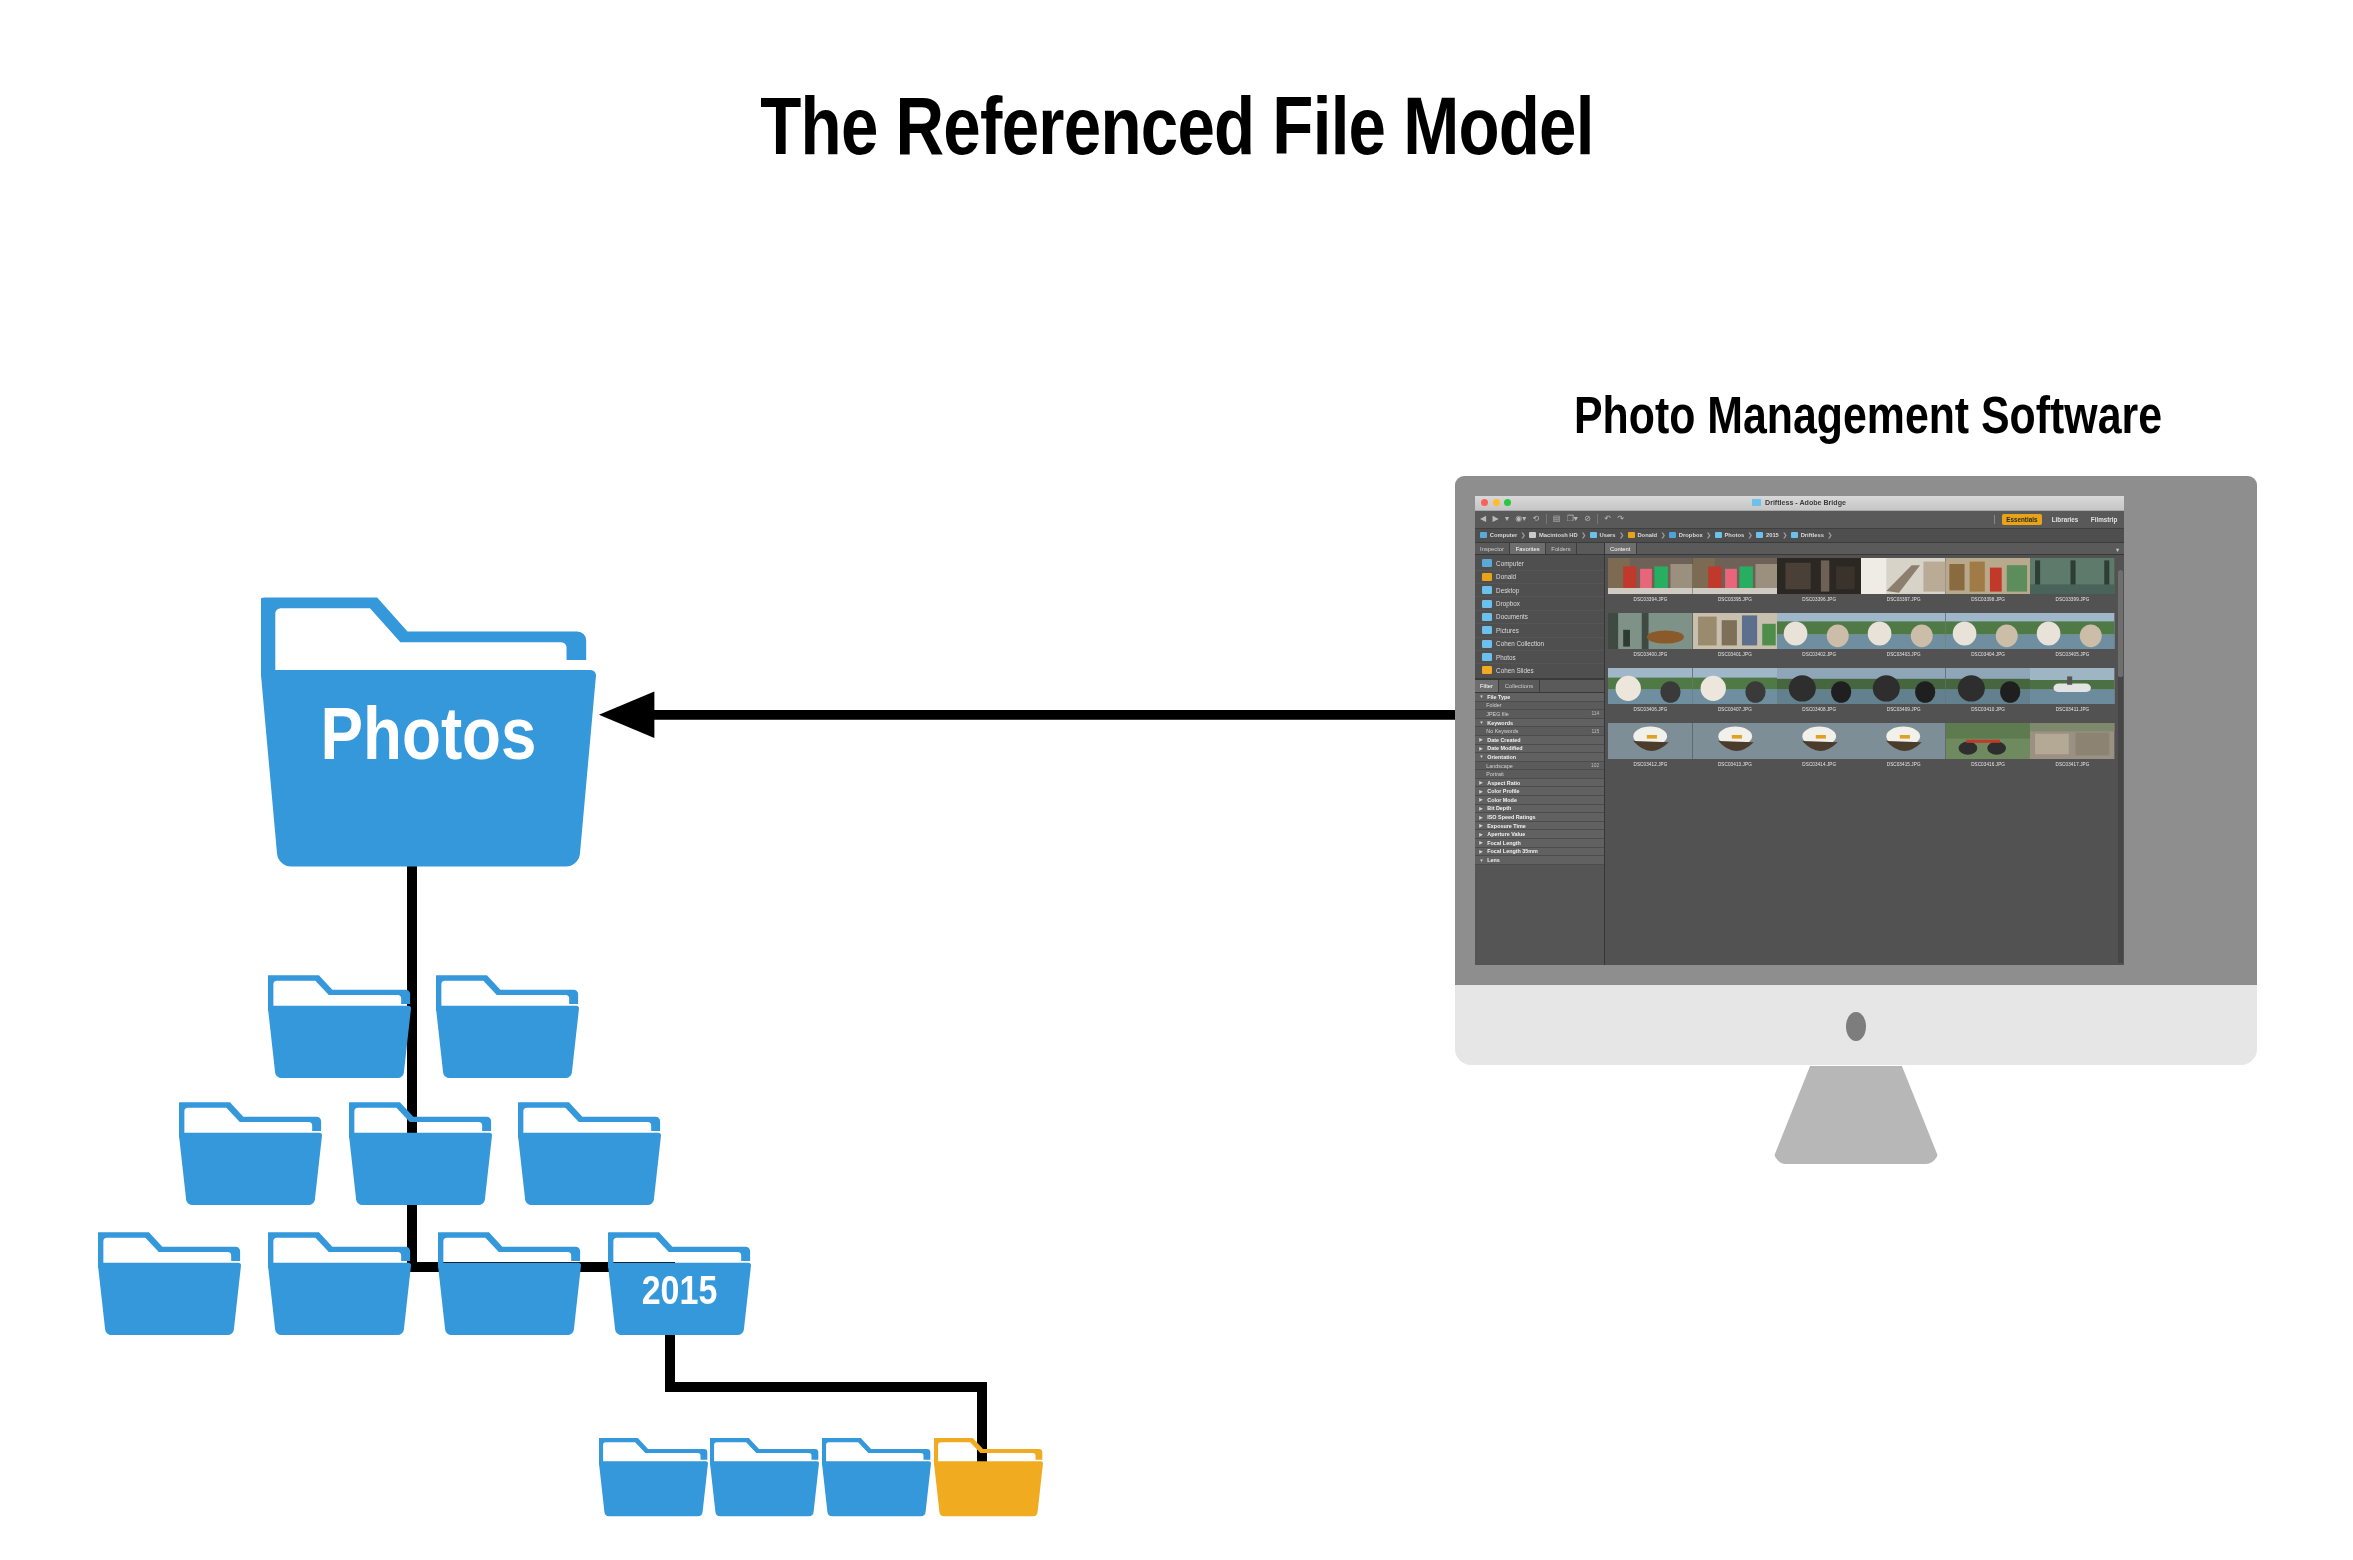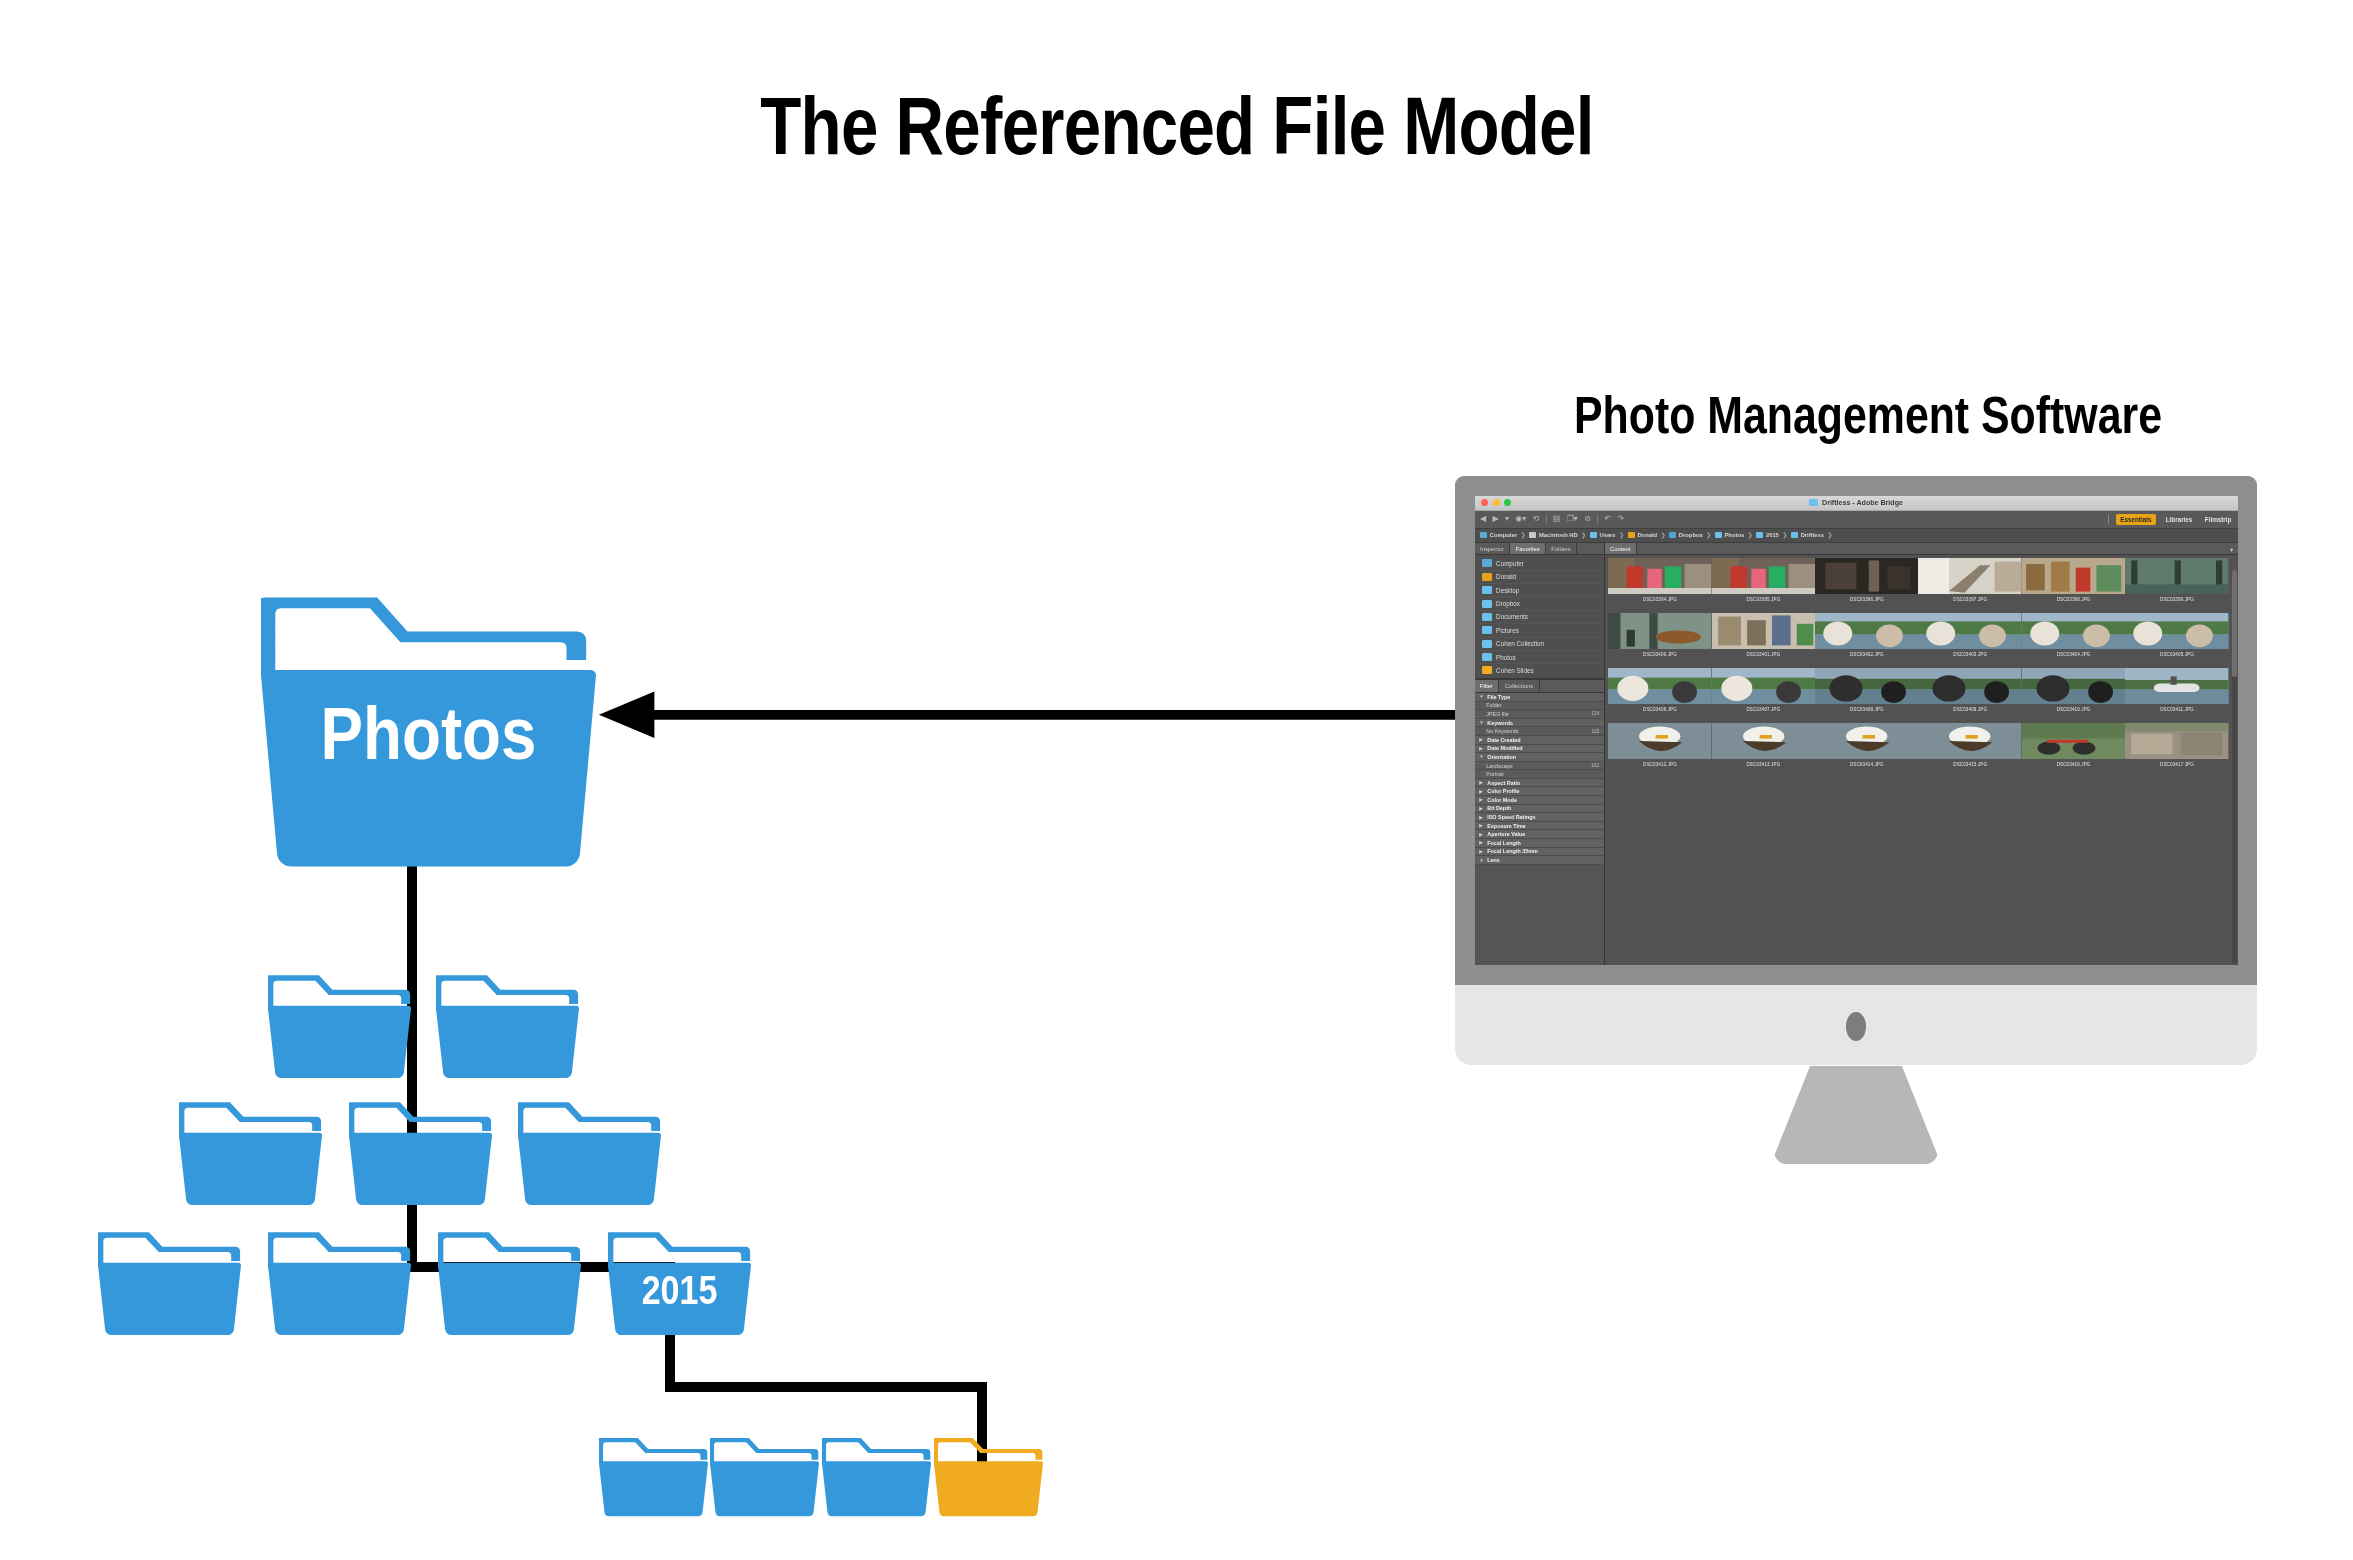--- a/index.html
+++ b/index.html
@@ -71,21 +71,21 @@
   .monitor-neck {
     position: absolute; left: 319px; top: 590px; width: 164px; height: 98px;
     background: #b7b7b7;
     clip-path: polygon(22% 0%, 78% 0%, 100% 92%, 96% 100%, 4% 100%, 0% 92%);
     border-radius: 0 0 12.5px 12.5px;
   }
 
   
   .bridge {
     position: absolute; left: 19.7px; top: 19.7px;
-    width: 763px; height: 469px;
+    width: 649px; height: 469px;
     background: #4c4c4c;
     overflow: hidden;
     font-size: 6.3px;
     color: #cfcfcf;
   }
   .bridge-titlebar {
     height: 15px; background: linear-gradient(#d8d8d8, #c6c6c6);
     display: flex; align-items: center; position: relative;
     border-bottom: 0.9px solid #a9a9a9;
   }

